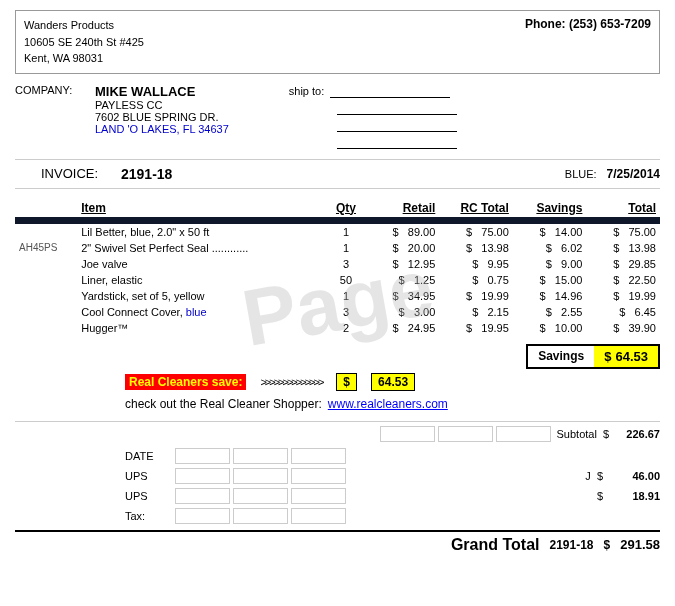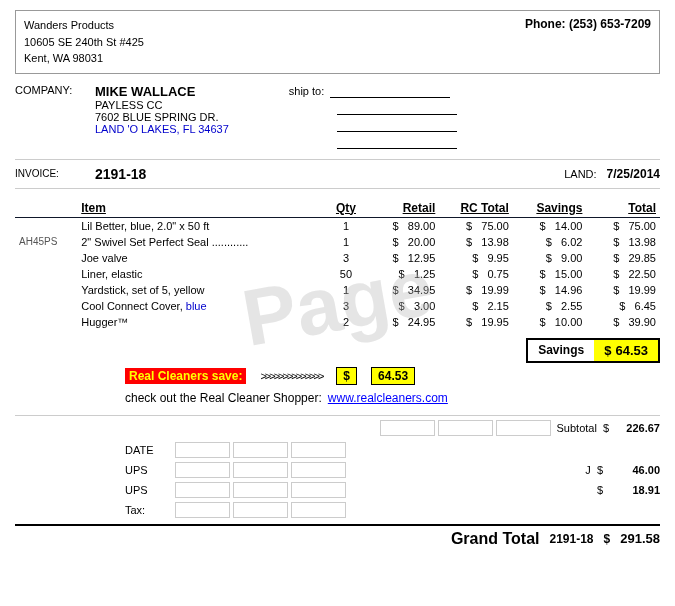--- a/index.html
+++ b/index.html
@@ -25,32 +25,32 @@
     .label { font-size: 11px; }
     .company-name { font-weight: bold; font-size: 13px; }
     .invoice-row {
       display: flex;
       align-items: center;
       margin: 10px 0;
       border-top: 1px solid #ccc;
       border-bottom: 1px solid #ccc;
       padding: 6px 0;
     }
-    .invoice-label { font-size: 10px; width: 80px; }
+    .invoice-label { font-size: 13px; width: 80px; margin-left: 26px; }
     .invoice-num { font-weight: bold; font-size: 14px; }
     .date-section { margin-left: auto; display: flex; align-items: center; gap: 10px; }
     .date-label { font-size: 11px; }
     .date-val { font-size: 12px; font-weight: bold; }
     table.items-table {
       width: 100%;
       border-collapse: collapse;
       margin-bottom: 8px;
     }
     table.items-table th {
-      border-bottom: 1px solid #0f172a;
+      border-bottom: 7px solid #0f172a;
       font-size: 12px;
       padding: 2px 4px;
       text-decoration: underline;
     }
     table.items-table td {
       font-size: 11px;
       padding: 2px 4px;
     }
     .col-item { width: 220px; }
     .col-qty { width: 35px; text-align: center; }
@@ -107,21 +107,21 @@
     <div style="margin-top:3px; margin-left:48px; border-bottom:1px solid #000; width:120px; height:14px;"></div>
     <div style="margin-top:3px; margin-left:48px; border-bottom:1px solid #000; width:120px; height:14px;"></div>
     <div style="margin-top:3px; margin-left:48px; border-bottom:1px solid #000; width:120px; height:14px;"></div>
   </div>
 </div>
 
 <div class="invoice-row">
   <span class="invoice-label">INVOICE:</span>
   <span class="invoice-num">2191-18</span>
   <div class="date-section">
-    <span class="date-label">LAND:</span>
+    <span class="date-label">BLUE:</span>
     <span class="date-val">7/25/2014</span>
   </div>
 </div>
 
 <table class="items-table">
   <thead>
     <tr>
       <th class="col-sku"></th>
       <th class="col-item underline" style="text-align:left;">Item</th>
       <th class="col-qty underline">Qty</th>

